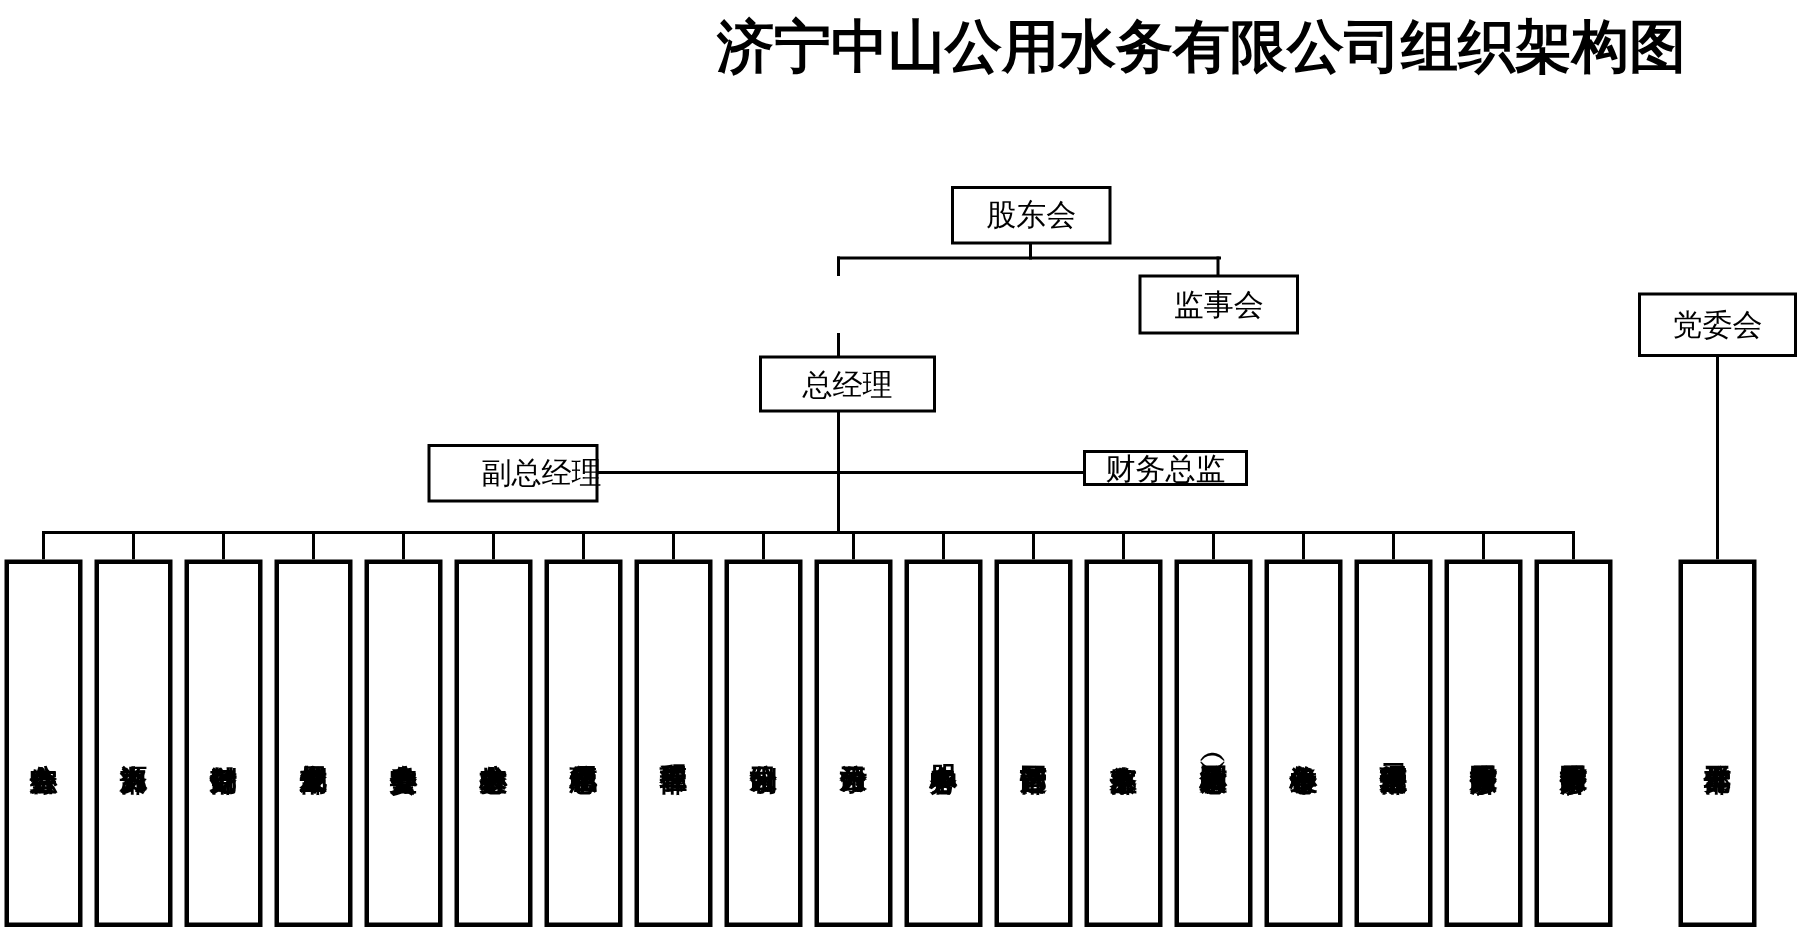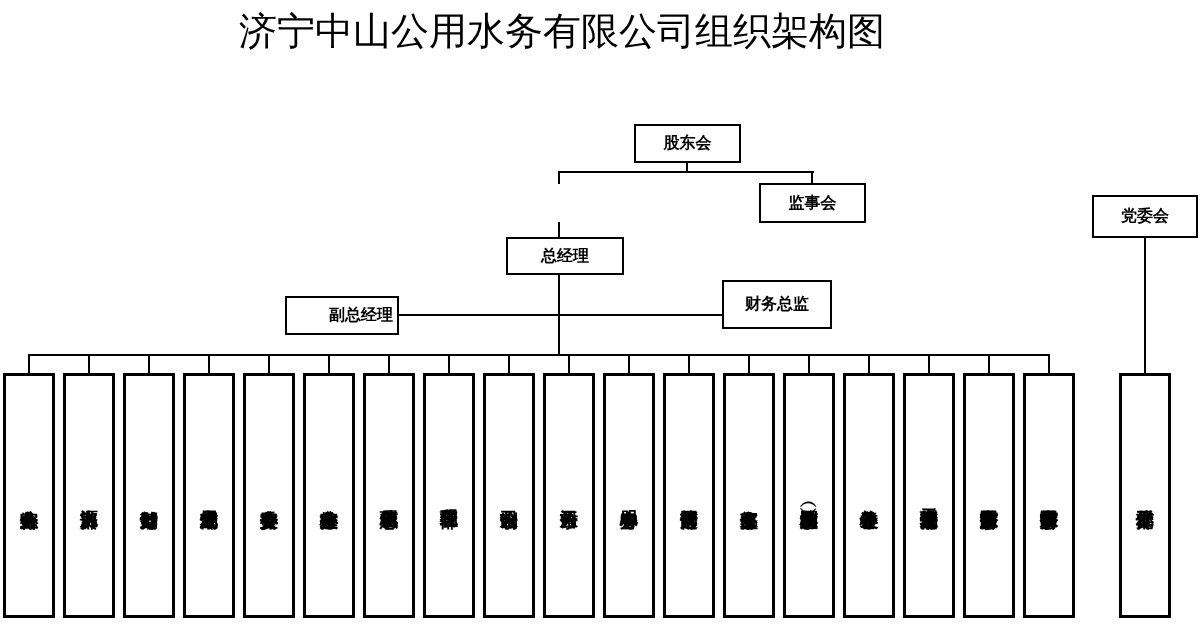--- a/index.html
+++ b/index.html
@@ -9,36 +9,36 @@
     height: 629px;
     background: #ffffff;
     font-family: "Liberation Serif", serif;
     color: #000000;
     overflow: hidden;
   }
   #title {
     position: absolute;
     left: 0; top: 6px;
     width: 1124px;
-    text-align: center;
+    text-align: right;
     font-size: 38px;
-    font-weight: normal;
+    font-weight: bold;
     letter-spacing: 0px;
     white-space: nowrap;
   }
   .box {
     position: absolute;
     box-sizing: border-box;
     border: 2px solid #000000;
     background: #ffffff;
     display: flex;
     align-items: center;
     justify-content: center;
-    font-size: 16px;
-    font-weight: bold;
+    font-size: 20px;
+    font-weight: normal;
     white-space: nowrap;
   }
   .vbox {
     position: absolute;
     box-sizing: border-box;
     border: 3px solid #000000;
     background: #ffffff;
     top: 373px;
     width: 52px;
     height: 245px;
@@ -58,21 +58,21 @@
 <body>
 
 <div id="canvas">
 
   <div id="title">济宁中山公用水务有限公司组织架构图</div>
 
   <div class="box" style="left:634px; top:124px; width:107px; height:39px;">股东会</div>
   <div class="box" style="left:759px; top:183px; width:107px; height:40px;">监事会</div>
   <div class="box" style="left:506px; top:237px; width:118px; height:38px;">总经理</div>
   <div class="box" style="left:285px; top:296px; width:114px; height:39px;padding-left:38px;">副总经理</div>
-  <div class="box" style="left:722px; top:280px; width:110px; height:49px;">财务总监</div>
+  <div class="box" style="left:722px; top:300px; width:110px; height:24px;">财务总监</div>
   <div class="box" style="left:1092px; top:195px; width:106px; height:43px;">党委会</div>
 
   <div class="vline" style="left:686px; top:162px; height:11px;"></div>
   <div class="hline" style="left:558px; top:171px; width:256px;"></div>
   <div class="vline" style="left:558px; top:171px; height:13px;"></div>
   <div class="vline" style="left:811px; top:171px; height:13px;"></div>
   <div class="vline" style="left:558px; top:222px; height:16px;"></div>
   <div class="vline" style="left:558px; top:274px; height:82px;"></div>
   <div class="hline" style="left:398px; top:314px; width:325px;"></div>
   <div class="hline" style="left:28px; top:354px; width:1022px;"></div>

